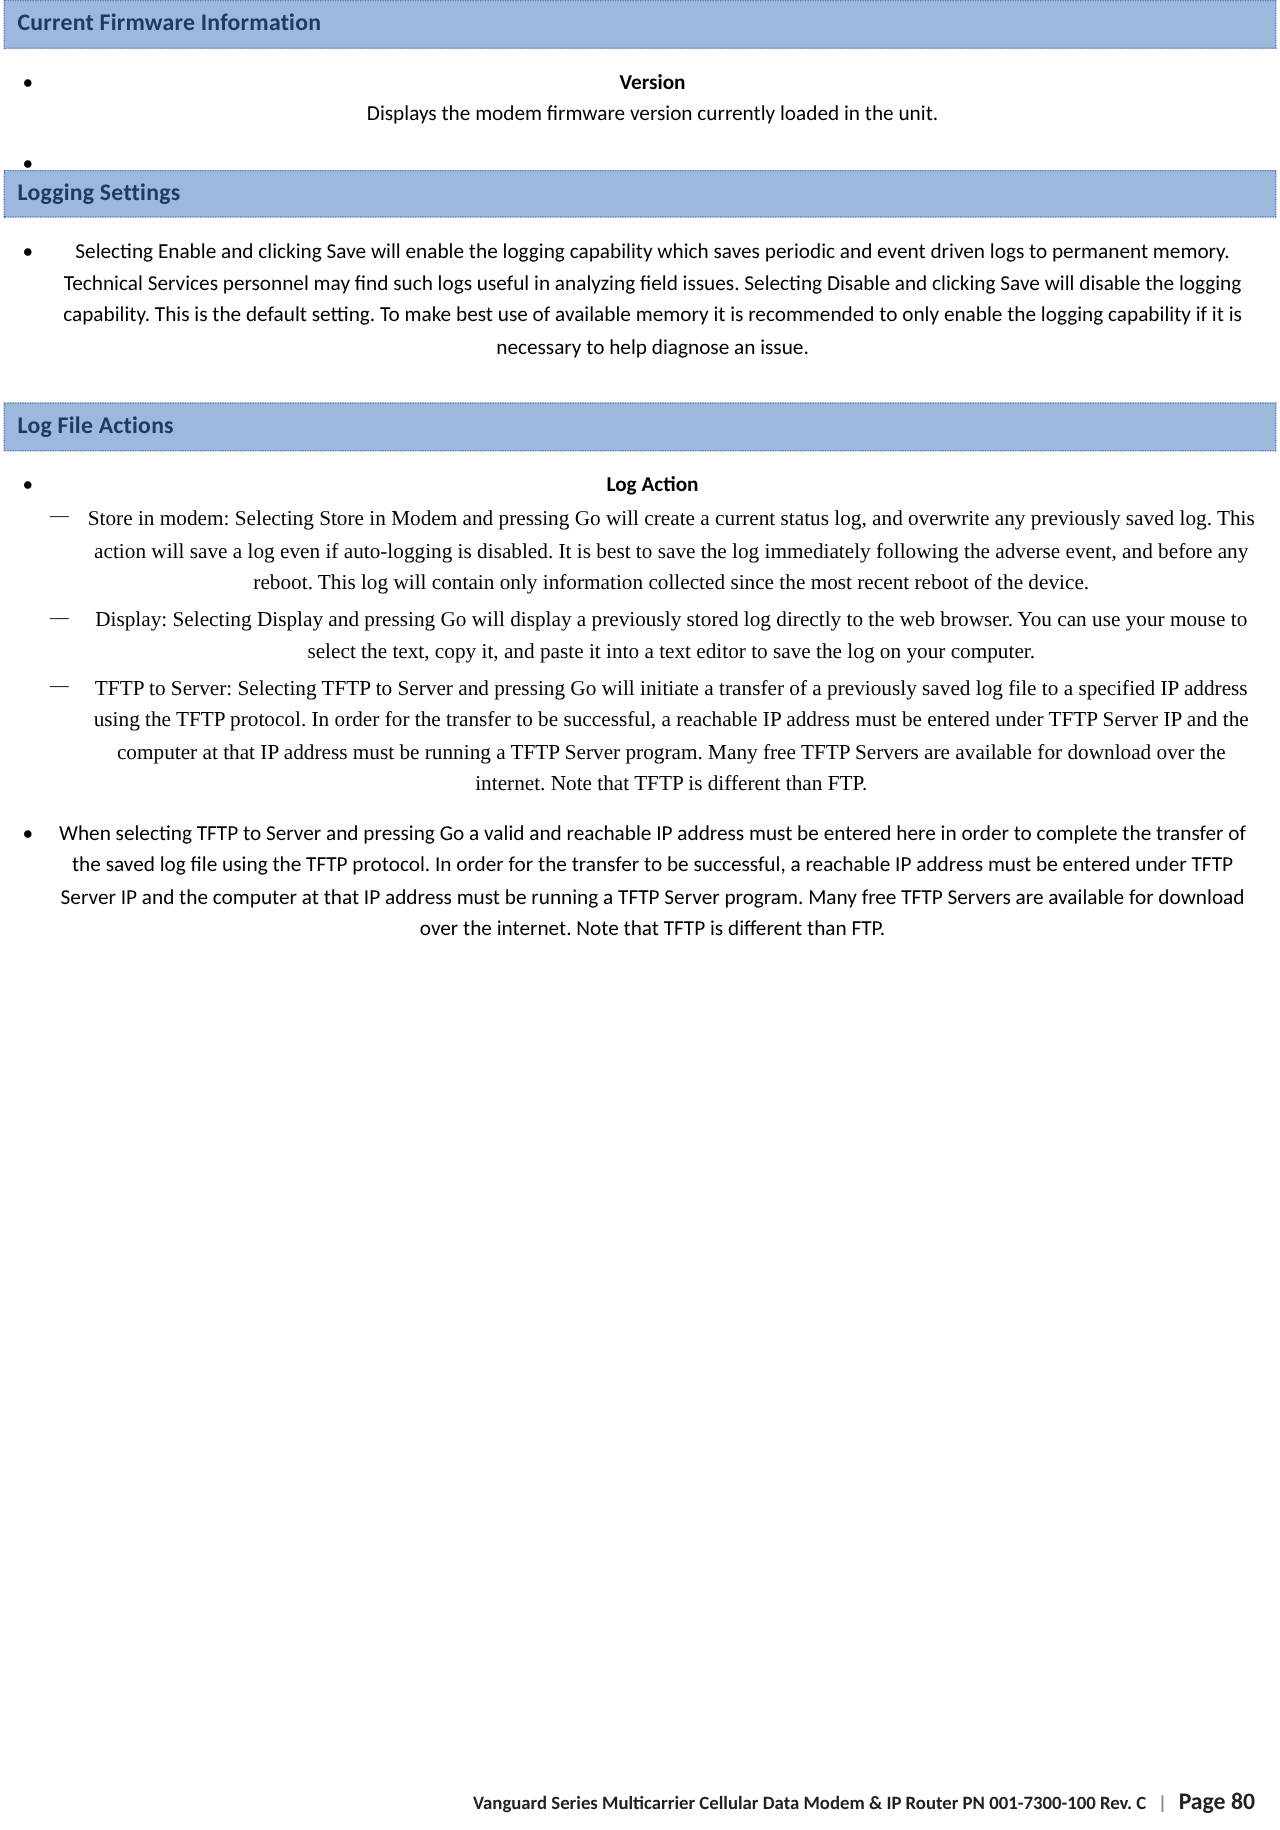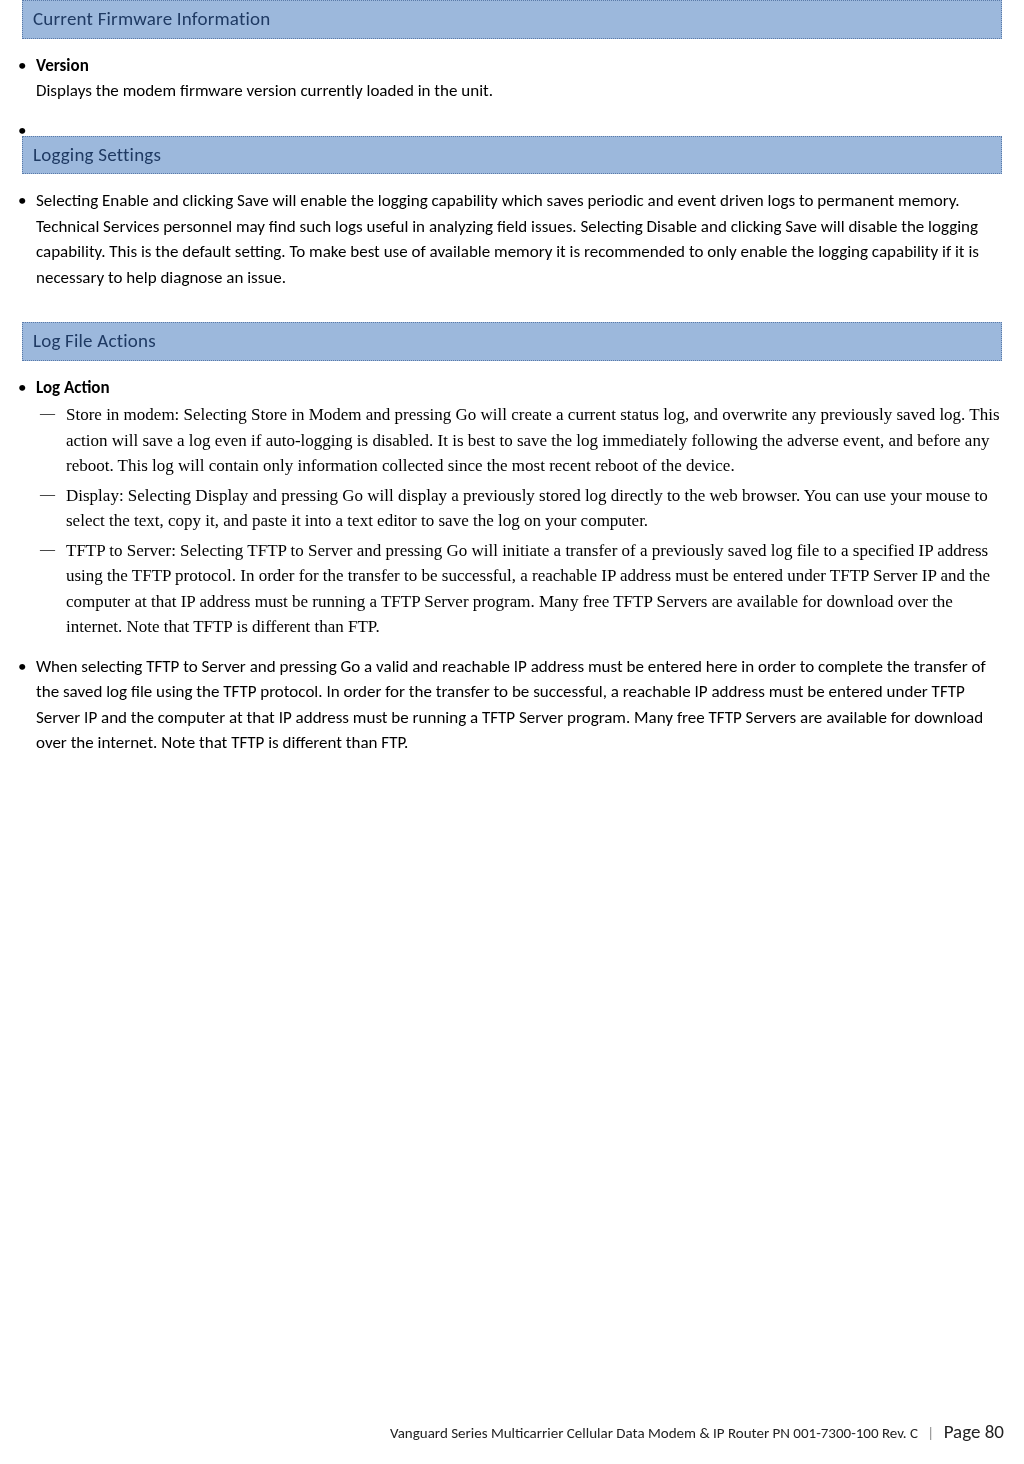--- a/index.html
+++ b/index.html
@@ -10,36 +10,37 @@
     background: #fff;
     width: 1024px;
     height: 1464px;
     position: relative;
     line-height: 1.5;
   }
   .section-header {
     background: #9cb8dc;
     border: 1px dotted #5a7aa8;
     color: #1f3a63;
-    font-weight: normal;
+    font-weight: bold;
     font-size: 19px;
     padding: 4px 8px 4px 10px;
-    margin: 0 22px;
+    margin: 0 3px;
     letter-spacing: 0.2px;
   }
   .content-block {
     padding: 14px 16px 18px 36px;
   }
   ul.bullets {
     list-style: none;
   }
   ul.bullets > li {
     position: relative;
     padding-left: 0;
     margin-bottom: 14px;
+    text-align: center;
   }
   ul.bullets > li::before {
     content: "•";
     position: absolute;
     left: -18px;
     top: 0;
     font-size: 17px;
     color: #000;
   }
   .term {
@@ -62,25 +63,26 @@
   ul.dash-list > li::before {
     content: "—";
     position: absolute;
     left: 4px;
     top: 0;
     font-size: 15px;
     color: #000;
   }
   .footer {
     position: absolute;
-    bottom: 18px;
+    bottom: 8px;
     right: 20px;
     font-size: 15px;
     color: #222;
     text-align: right;
+    font-weight: bold;
   }
   .footer .sep {
     margin: 0 6px;
     color: #888;
   }
   .footer .pagelabel {
     font-size: 19px;
   }
 </style>
 </head>

